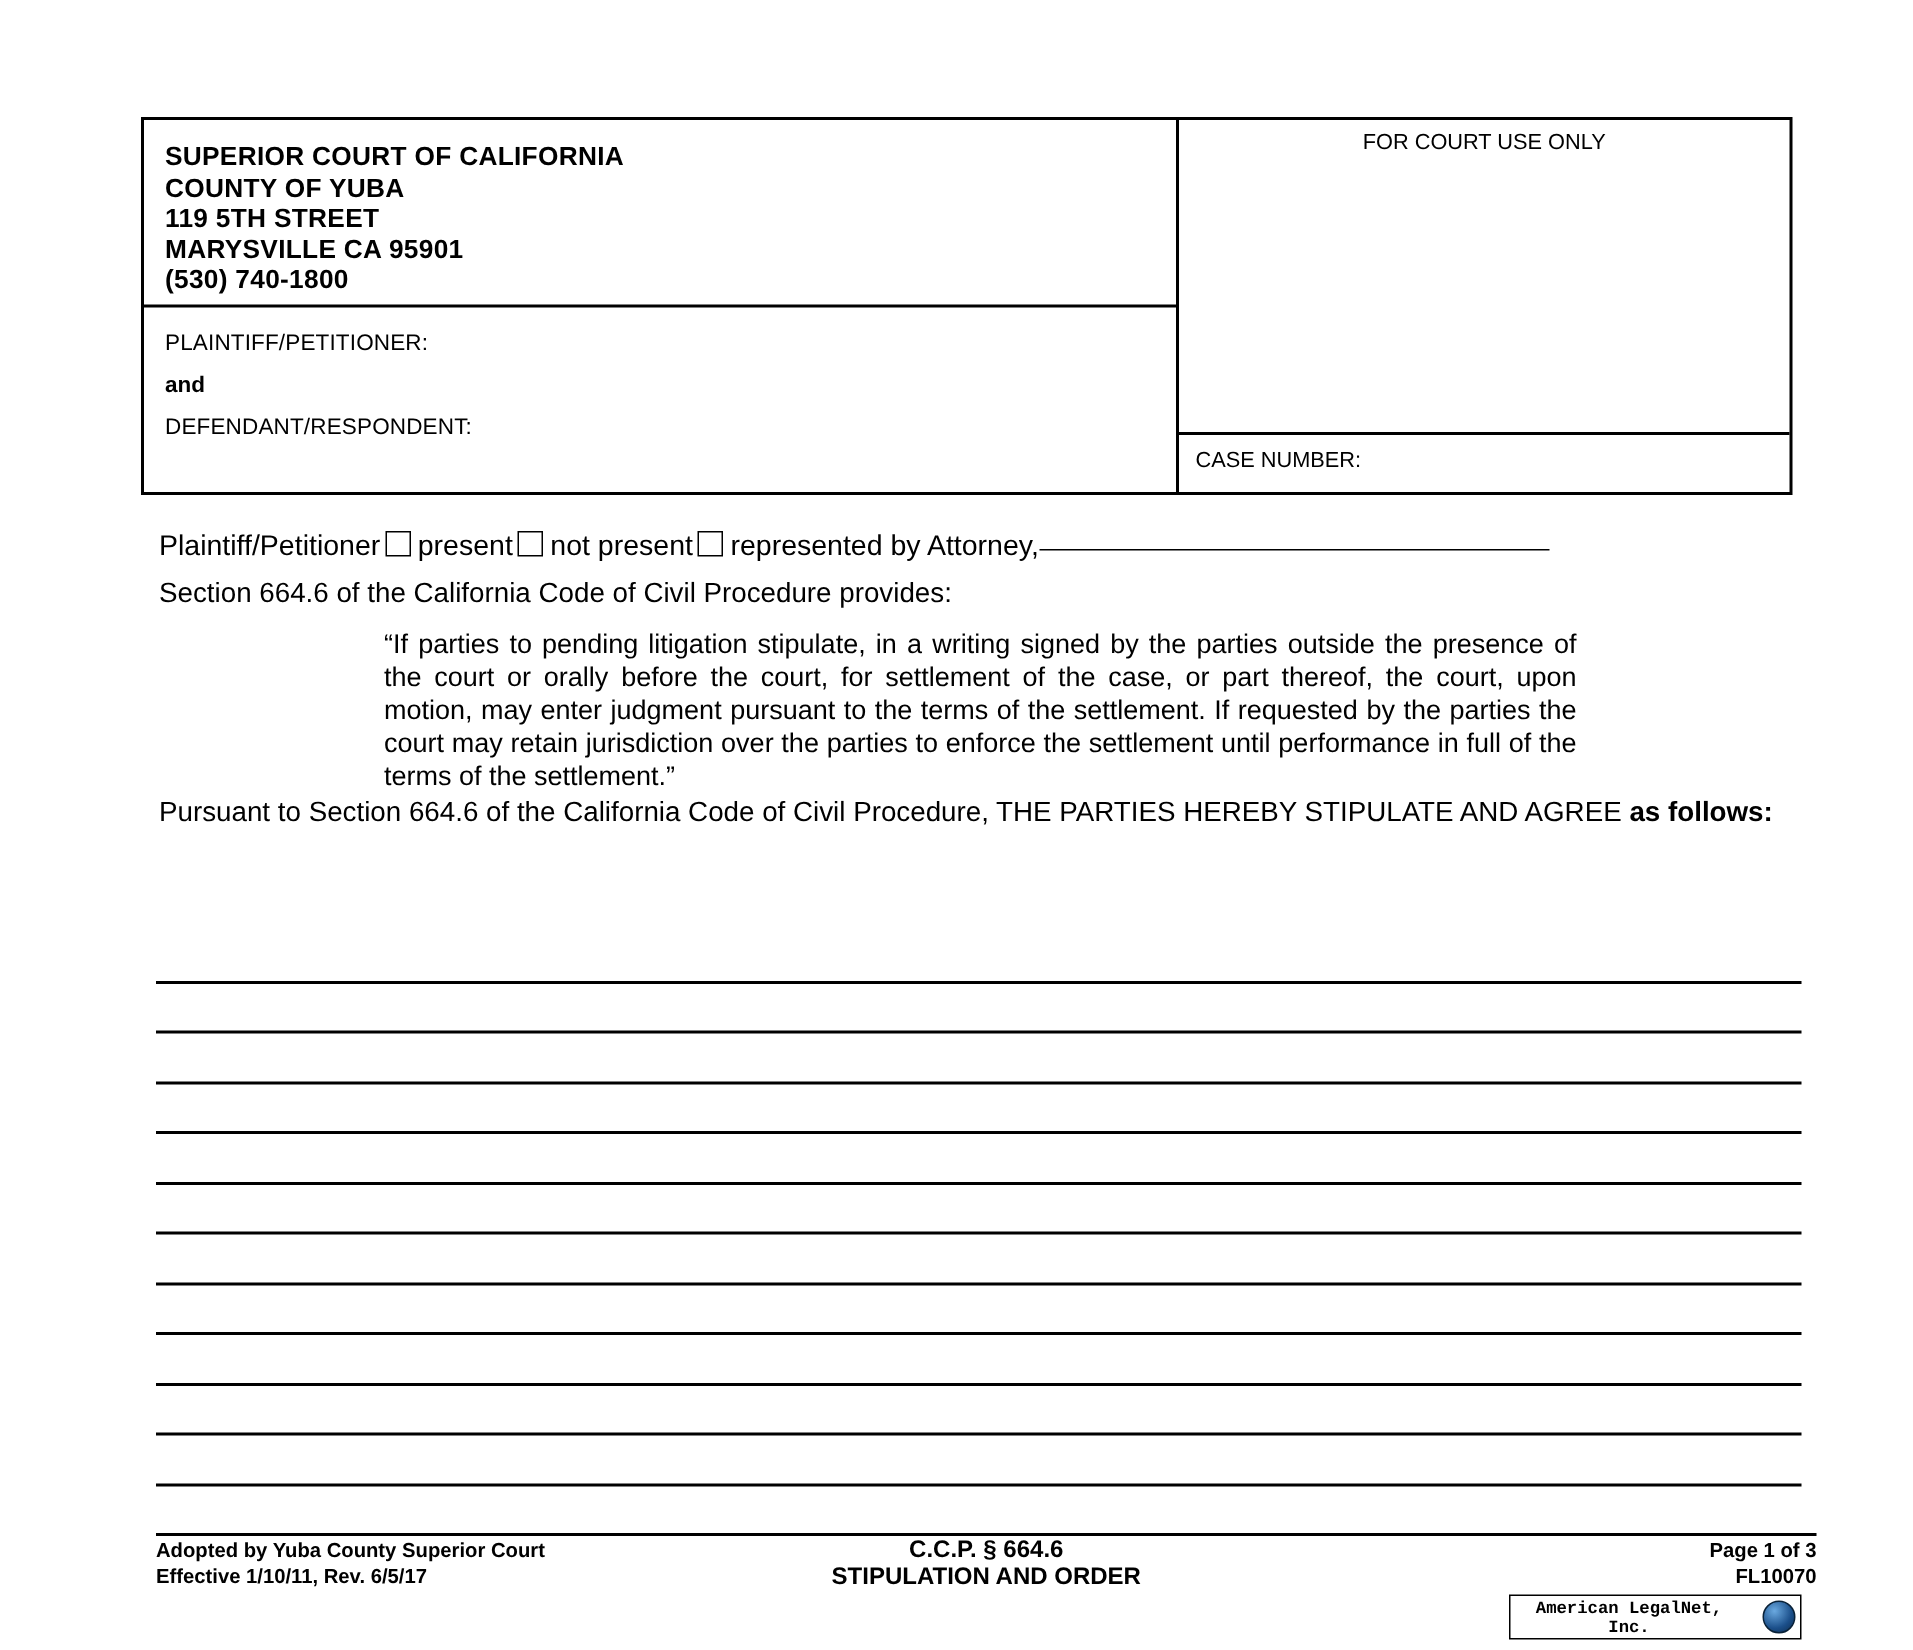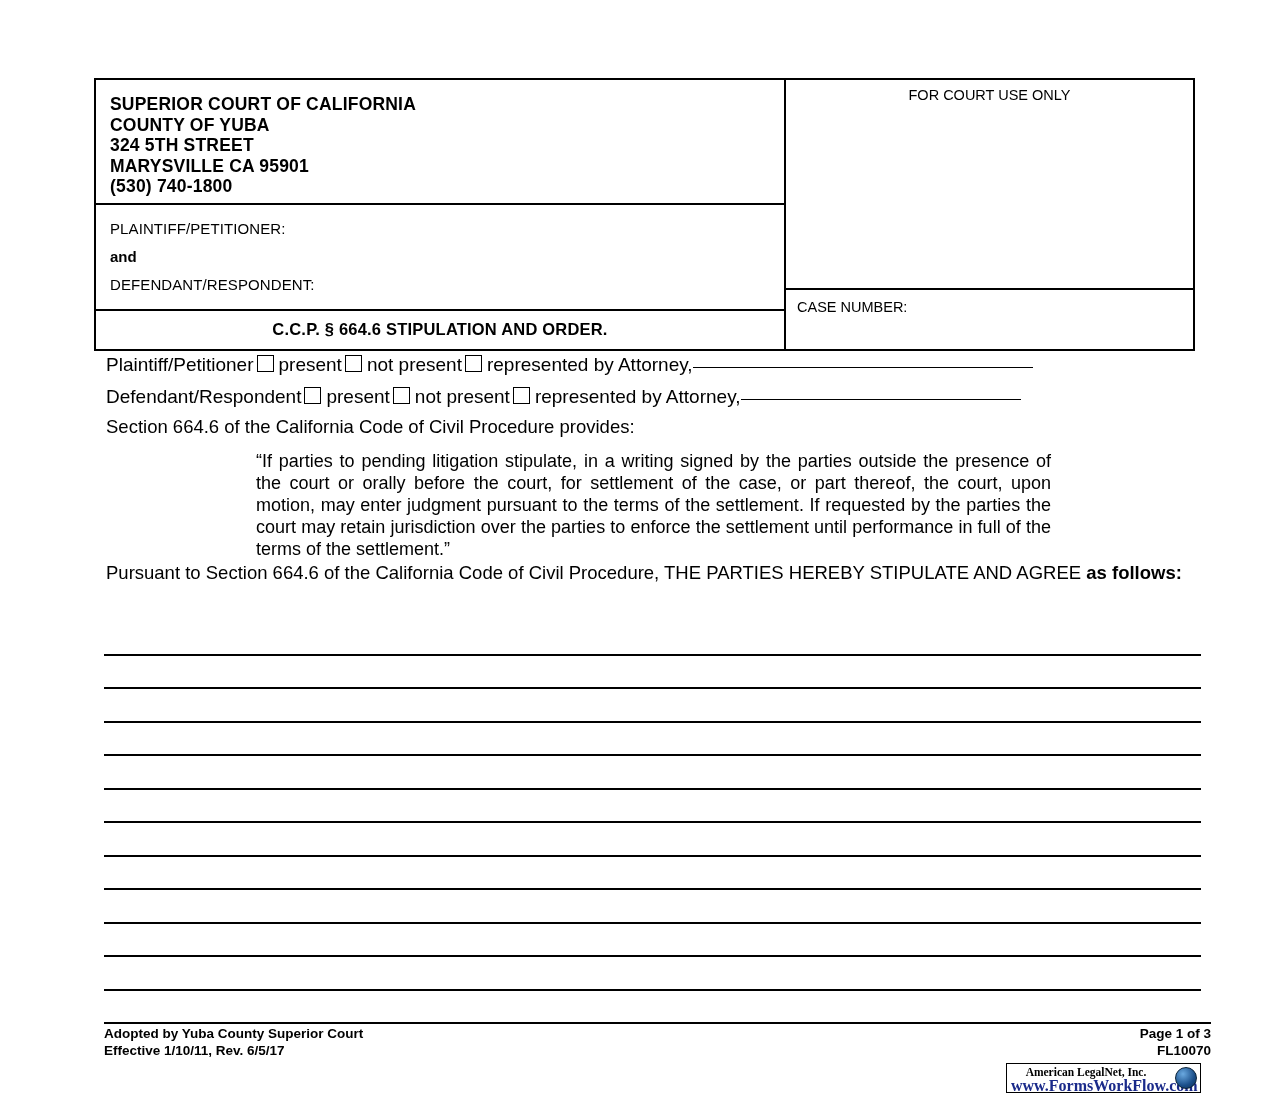--- a/index.html
+++ b/index.html
@@ -208,21 +208,21 @@
   }
   .logo-text {
     position: absolute;
     left: 4px;
     top: 2px;
     width: 150px;
   }
   .logo-l1 {
     font-size: 11.5px;
     font-weight: bold;
-    font-family: Liberation Serif, serif;
+    font-family: Liberation Mono, monospace;
     line-height: 13px;
     text-align: center;
   }
   .logo-l2 {
     font-size: 16px;
     font-weight: bold;
     font-family: "Liberation Serif", serif;
     color: #1a2a8a;
     line-height: 13px;
     text-align: center;
@@ -245,52 +245,46 @@
 
 <div class="page">
 
   <div class="caption">
     <div class="caption-row">
       <div class="caption-left">
 
         <div class="court-block">
           <div class="court-line">SUPERIOR COURT OF CALIFORNIA</div>
           <div class="court-line">COUNTY OF YUBA</div>
-          <div class="court-line">324 5TH STREET</div>
+          <div class="court-line">119 5TH STREET</div>
           <div class="court-line">MARYSVILLE CA 95901</div>
           <div class="court-line">(530) 740-1800</div>
         </div>
 
         <div class="party-block">
           <div class="party-line">PLAINTIFF/PETITIONER:</div>
           <div class="party-and">and</div>
           <div class="party-line">DEFENDANT/RESPONDENT:</div>
         </div>
 
-        <div class="title-block">
-          <span class="title-text">C.C.P. § 664.6 STIPULATION AND ORDER.</span>
-        </div>
       </div>
 
       <div class="caption-right">
         <div class="court-use">FOR COURT USE ONLY</div>
         <div class="case-number">CASE NUMBER:</div>
       </div>
     </div>
   </div>
 
   <div class="body-area">
 
     <div class="checkline">
       <span>Plaintiff/Petitioner</span><span class="cbox"></span><span>present</span><span class="cbox"></span><span>not present</span><span class="cbox"></span><span>represented by Attorney,</span><span class="rule-inline" style="width:340px;"></span>
     </div>
 
-    <div class="checkline">
-      <span>Defendant/Respondent</span><span class="cbox"></span><span>present</span><span class="cbox"></span><span>not present</span><span class="cbox"></span><span>represented by Attorney,</span><span class="rule-inline" style="width:280px;"></span>
-    </div>
 
     <div class="para">Section 664.6 of the California Code of Civil Procedure provides:</div>
 
     <div class="quote">“If parties to pending litigation stipulate, in a writing signed by the parties outside the presence of the court or orally before the court, for settlement of the case, or part thereof, the court, upon motion, may enter judgment pursuant to the terms of the settlement.  If requested by the parties the court may retain jurisdiction over the parties to enforce the settlement until performance in full of the terms of the settlement.”</div>
 
     <div class="pursuant"><span>Pursuant to Section 664.6 of the California Code of Civil Procedure, THE PARTIES HEREBY STIPULATE AND AGREE </span><b>as follows:</b></div>
   </div>
 
   <div class="lines">
     <div class="wline"></div>
@@ -306,20 +300,24 @@
     <div class="wline"></div>
     <div class="wline"></div>
   </div>
 
   <div class="footer-rule"></div>
   <div class="footer">
     <div class="f-left">
       <div>Adopted by Yuba County Superior Court</div>
       <div>Effective 1/10/11, Rev. 6/5/17</div>
     </div>
+    <div class="f-center">
+      <div>C.C.P. § 664.6</div>
+      <div>STIPULATION AND ORDER</div>
+    </div>
     <div class="f-right">
       <div>Page 1 of 3</div>
       <div>FL10070</div>
     </div>
   </div>
 
   <div class="logo">
     <div class="logo-text">
       <div class="logo-l1">American LegalNet, Inc.</div>
       <div class="logo-l2">www.FormsWorkFlow.com</div>

